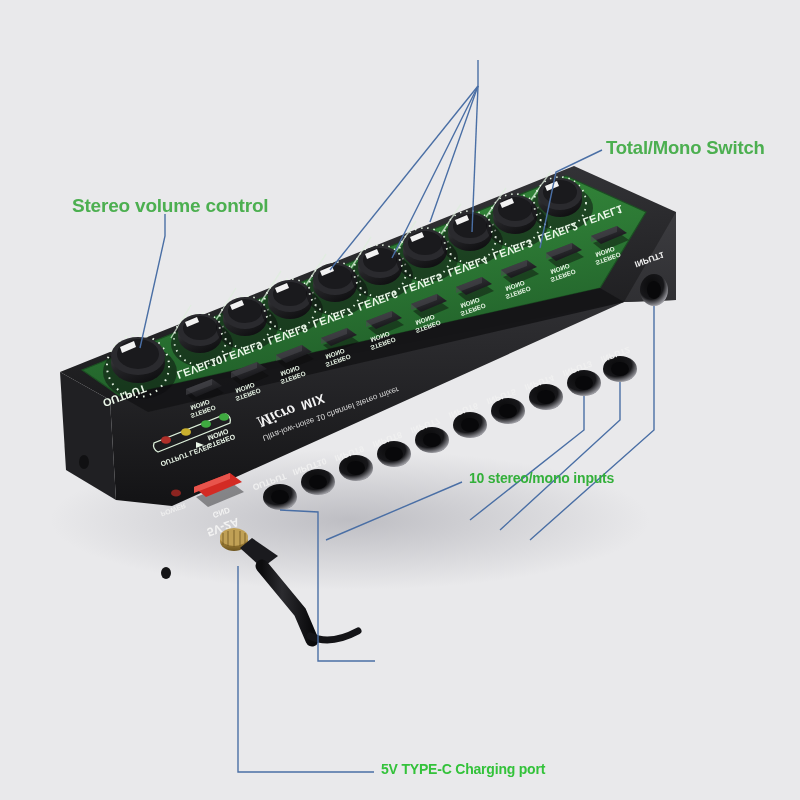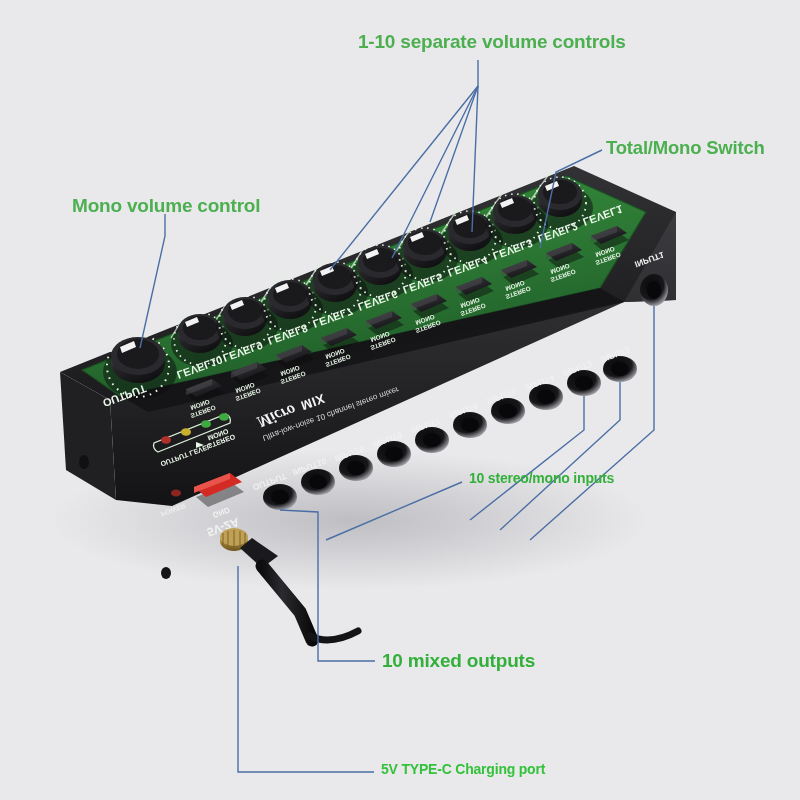--- a/index.html
+++ b/index.html
@@ -400,20 +400,18 @@
       <path d="M584,396 L584,430 L470,520"></path>
       <path d="M620,382 L620,420 L500,530"></path>
       <path d="M654,306 L654,430 L530,540"></path>
 
       <path d="M375,661 L318,661 L318,512 L280,510"></path>
 
       <path d="M374,772 L238,772 L238,566"></path>
     </g>
   </svg>
 
-  <div class="callout-label cl-1">1-10 separate volume controls</div>
   <div class="callout-label cl-2">Total/Mono Switch</div>
-  <div class="callout-label cl-3">Mono volume control</div>
+  <div class="callout-label cl-3">Stereo volume control</div>
   <div class="callout-label cl-4">10 stereo/mono inputs</div>
-  <div class="callout-label cl-5">10 mixed outputs</div>
   <div class="callout-label cl-6">5V TYPE-C Charging port</div>
 
 </div>
 
 </body></html>

